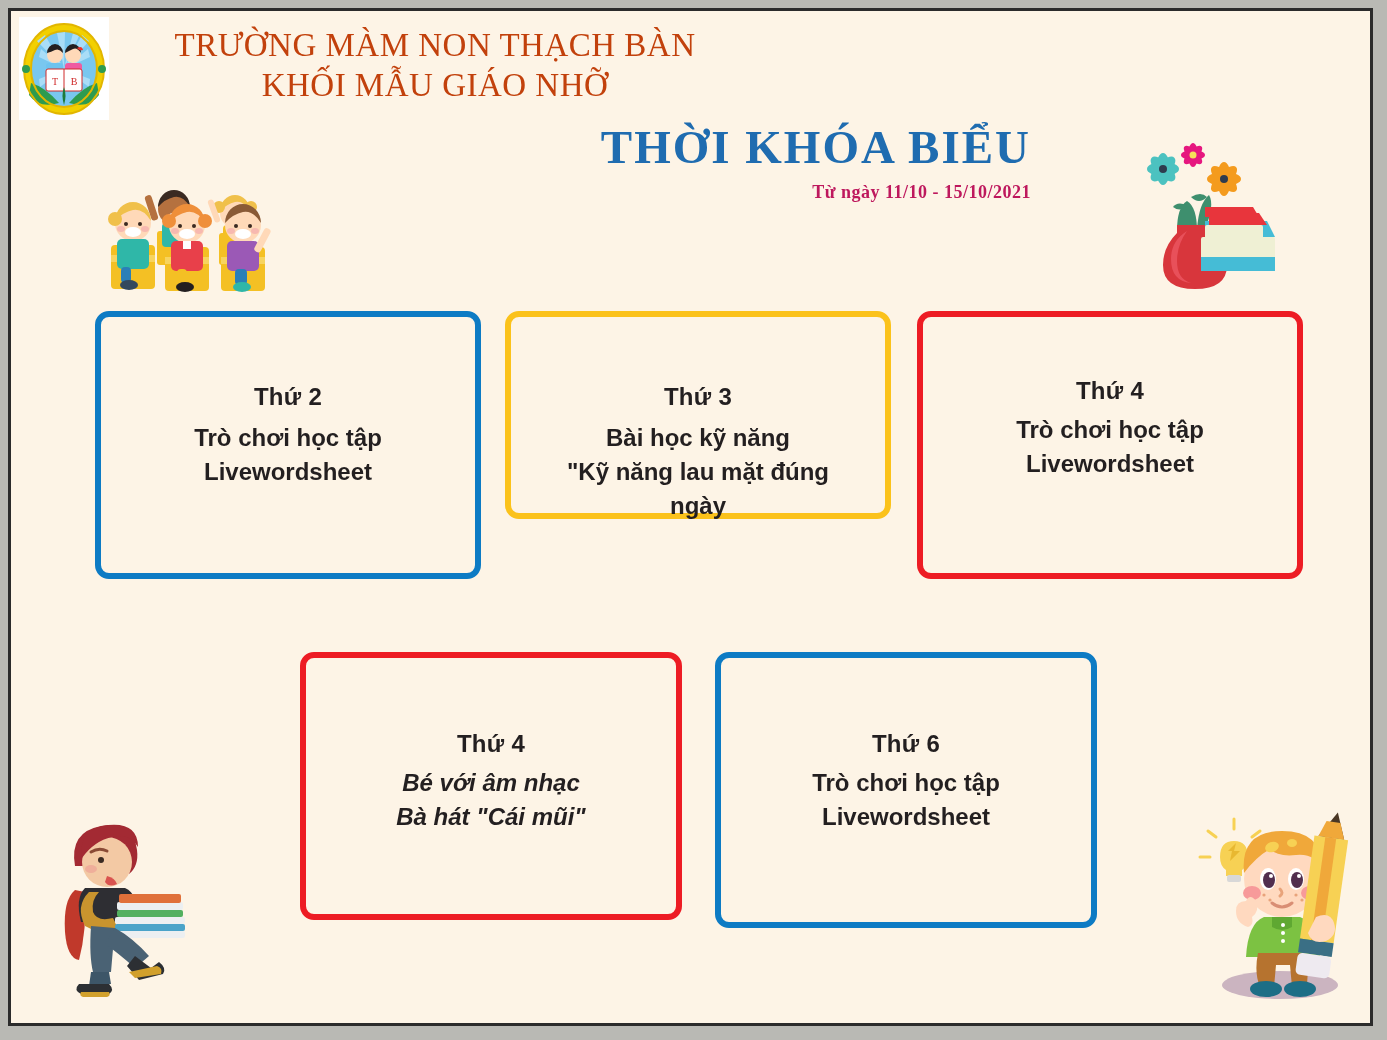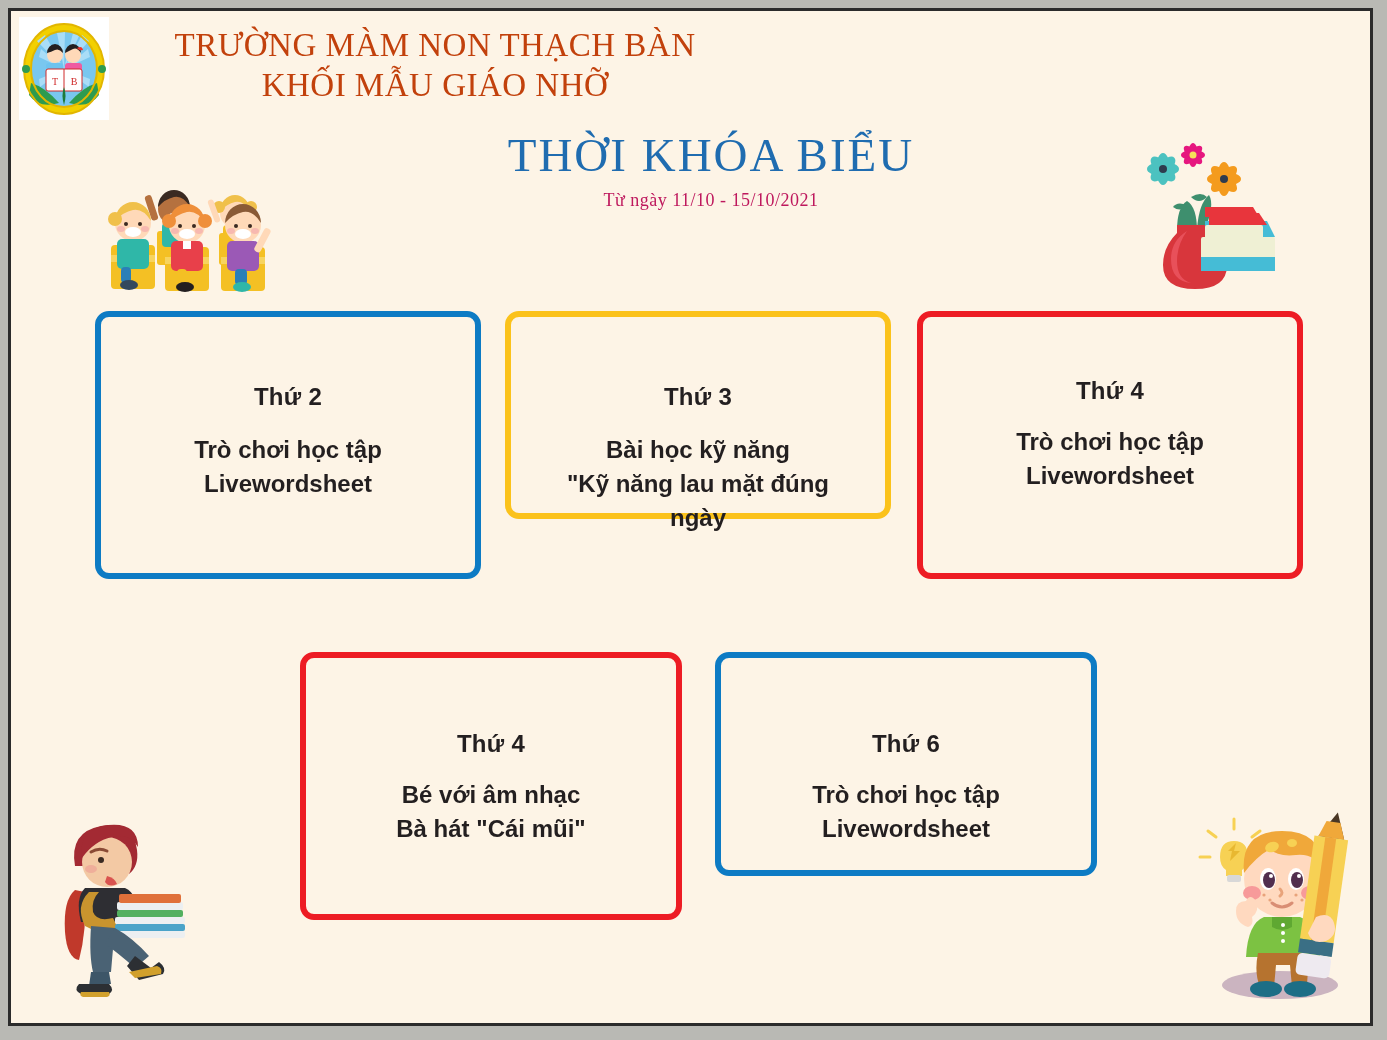--- a/index.html
+++ b/index.html
@@ -50,23 +50,24 @@
     color: #c2410c;
     font-size: 33px;
     line-height: 40px;
     letter-spacing: 0.5px;
     white-space: nowrap;
   }
 
   .title-block {
     position: absolute;
     left: 380px;
-    top: 116px;
+    top: 108px;
     width: 640px;
-    text-align: center;
+    text-align: right;
+    font-weight: bold;
   }
   .main-title {
     font-family: "Liberation Serif", serif;
     color: #1f6cb0;
     font-size: 47px;
     line-height: 56px;
     letter-spacing: 2px;
   }
   .sub-title {
     font-family: "Liberation Serif", serif;
@@ -104,37 +105,36 @@
     margin-top: 32px;
   }
   .card-body {
     position: absolute;
     left: 14px; right: 14px;
     top: 104px;
     font-size: 24px;
     font-weight: bold;
     color: #231f20;
     line-height: 34px;
-    margin-top: 12px;
   }
   .card-body .ln { display: block; }
 
   
   #card-0 { left: 84px;  top: 300px; width: 386px; height: 268px; border-color: #0d7bc4; }
   #card-1 { left: 494px; top: 300px; width: 386px; height: 208px; border-color: #fbc21b; }
   #card-2 { left: 906px; top: 300px; width: 386px; height: 268px; border-color: #ed1c24; }
   #card-3 { left: 289px; top: 641px; width: 382px; height: 268px; border-color: #ed1c24; }
-  #card-4 { left: 704px; top: 641px; width: 382px; height: 224px; border-color: #0d7bc4; }
+  #card-4 { left: 704px; top: 641px; width: 382px; height: 276px; border-color: #0d7bc4; }
 
   #card-2 .card-day  { top: 28px; }
   #card-2 .card-body { top: 96px; }
   #card-4 .card-day  { top: 40px; }
   #card-4 .card-body { top: 108px; }
   #card-3 .card-day  { top: 40px; }
-  #card-3 .card-body { top: 108px; }
+  #card-3 .card-body { top: 108px; font-style: italic; }
 </style>
 </head>
 <body>
 
 <div class="page-frame">
 
   <div class="logo">
     <svg width="90" height="103" viewBox="0 0 90 103">
       <rect x="0" y="0" width="90" height="103" fill="#ffffff"></rect>
       <ellipse cx="45" cy="52" rx="40" ry="45" fill="#f2d000"></ellipse>

